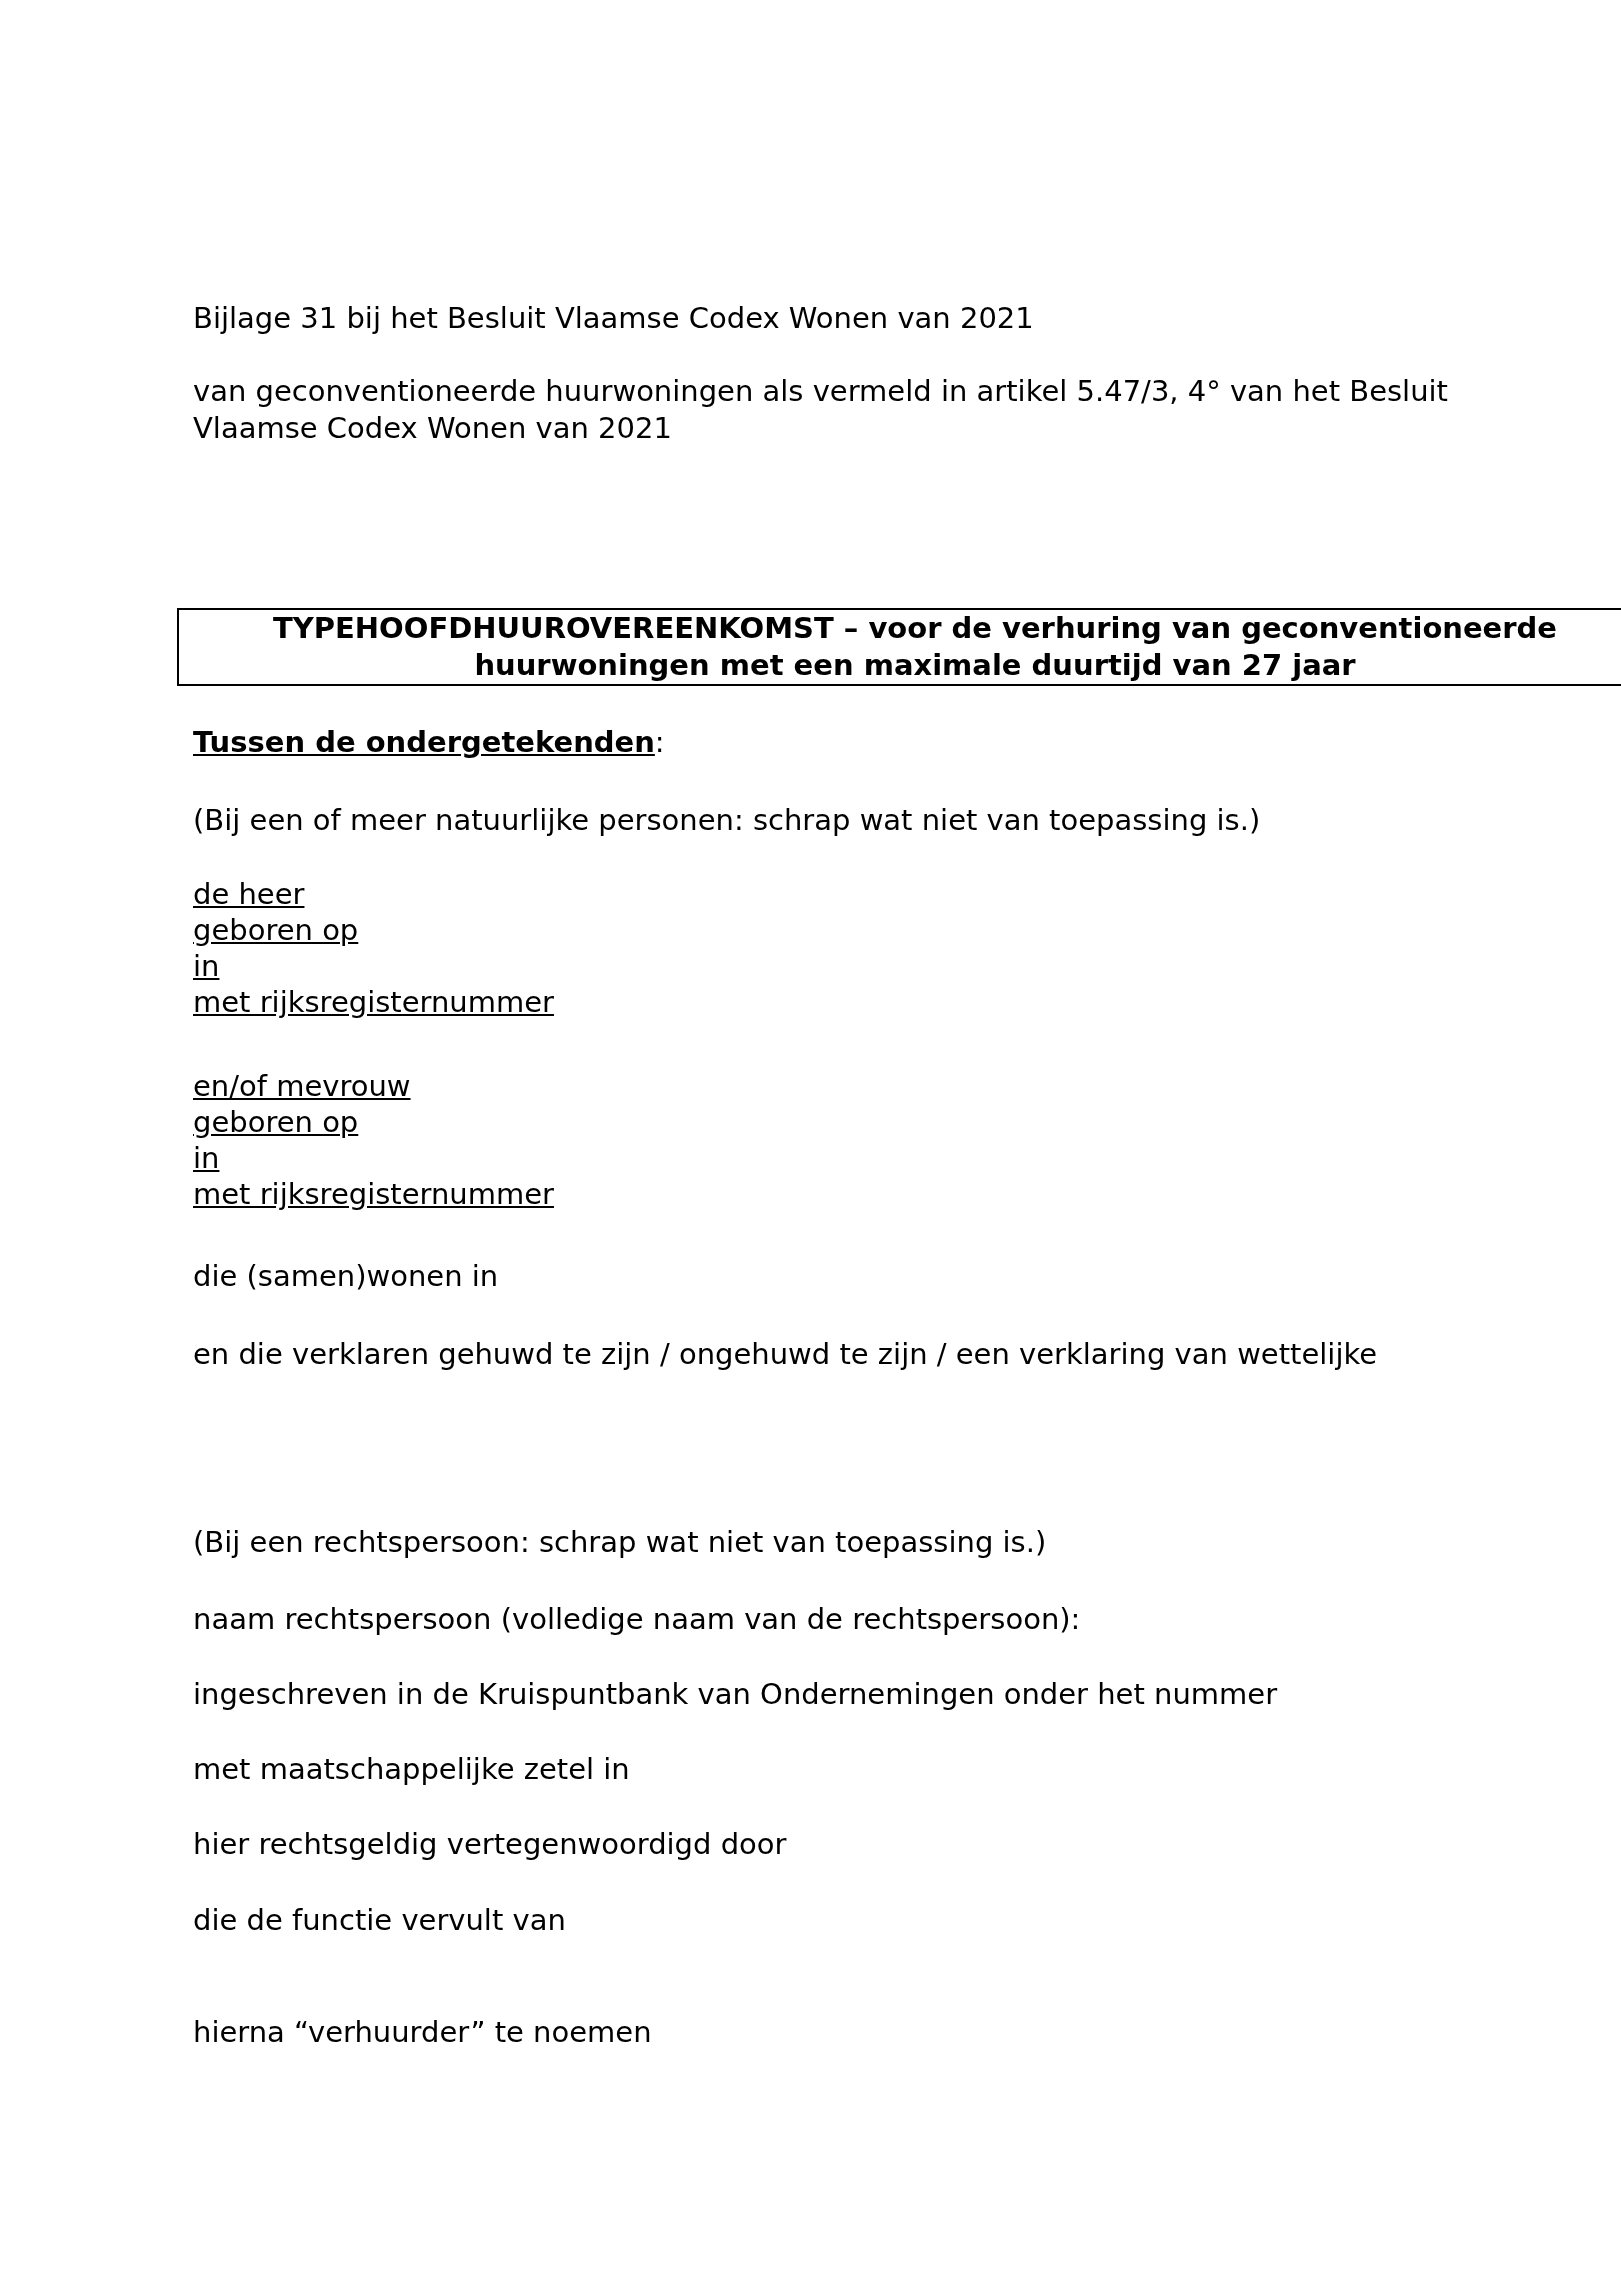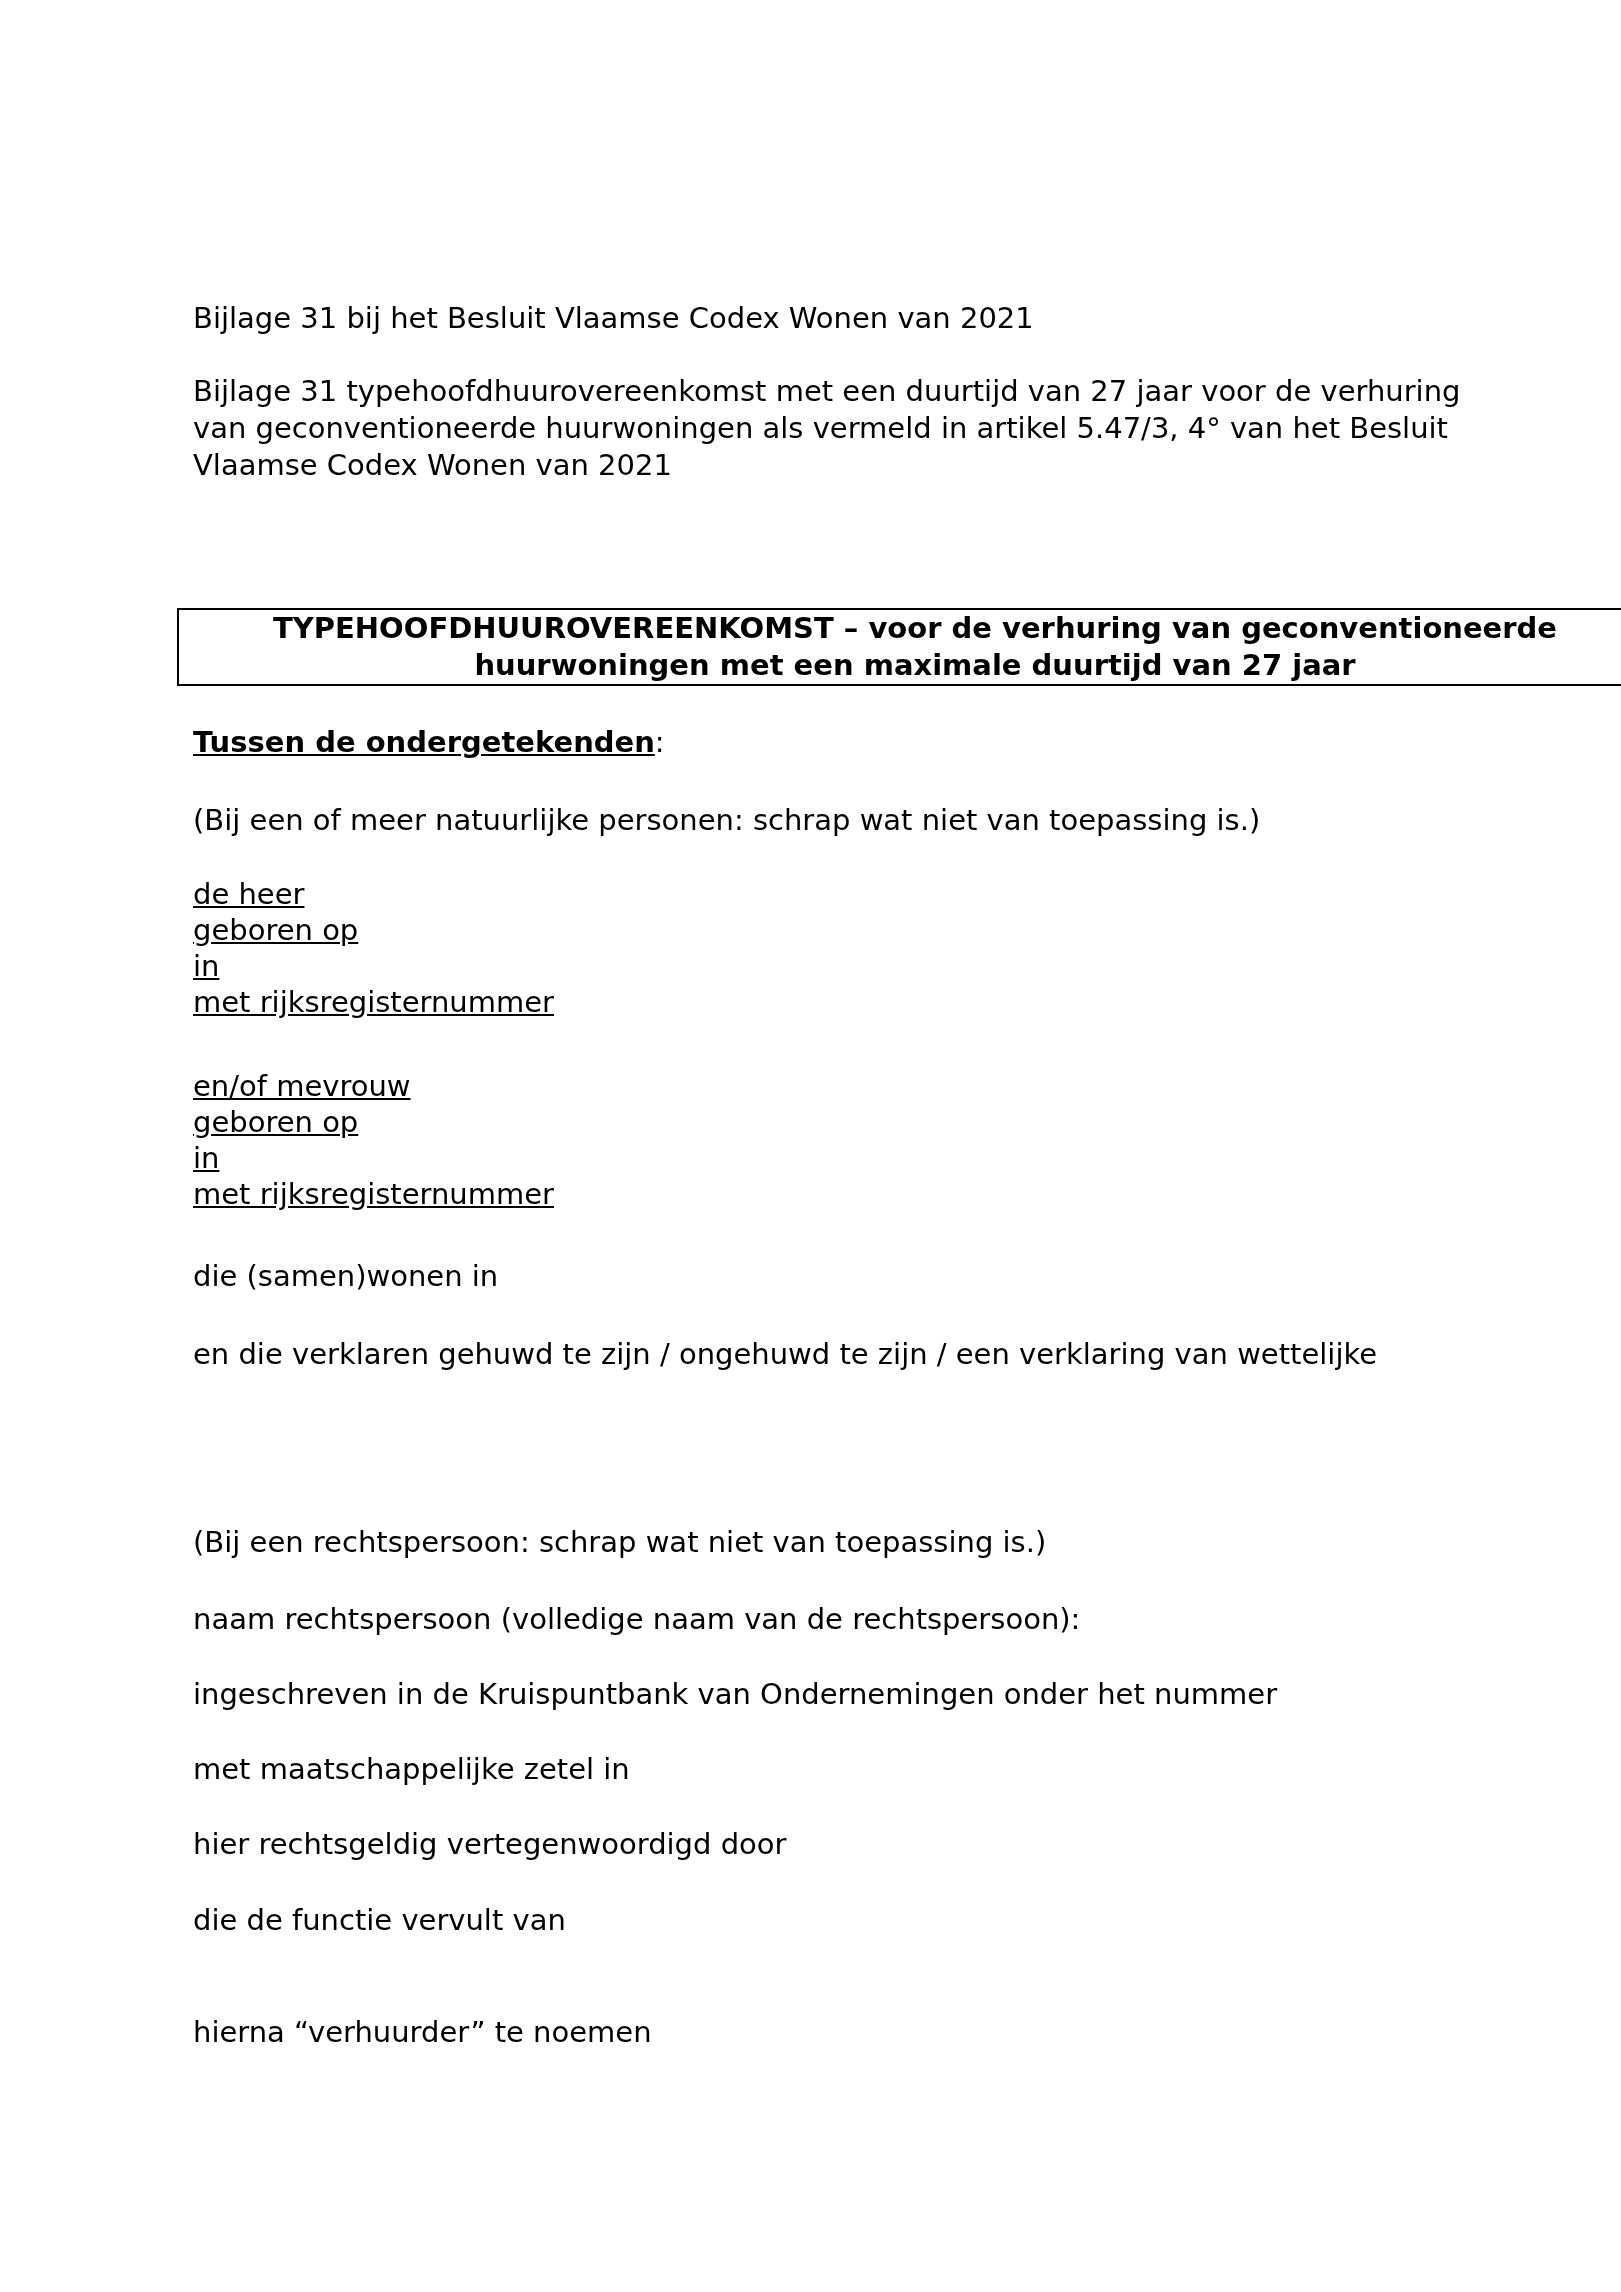--- a/index.html
+++ b/index.html
@@ -38,21 +38,20 @@
   .flowline{white-space:nowrap;}
 </style>
 </head>
 <body>
 
 <div class="page">
 
   <div class="abs" style="top:277px">Bijlage 31 bij het Besluit Vlaamse Codex Wonen van 2021</div>
 
   <div class="abs" style="top:350px">
-    <div class="flowline">Bijlage 31 typehoofdhuurovereenkomst met een duurtijd van 27 jaar voor de verhuring</div>
     <div class="flowline">van geconventioneerde huurwoningen als vermeld in artikel 5.47/3, 4° van het Besluit</div>
     <div class="flowline">Vlaamse Codex Wonen van 2021</div>
   </div>
 
   <div class="title-box">
     <div class="flowline">TYPEHOOFDHUUROVEREENKOMST – voor de verhuring van geconventioneerde</div>
     <div class="flowline">huurwoningen met een maximale duurtijd van 27 jaar</div>
   </div>
 
   <div class="abs" style="top:701px">

